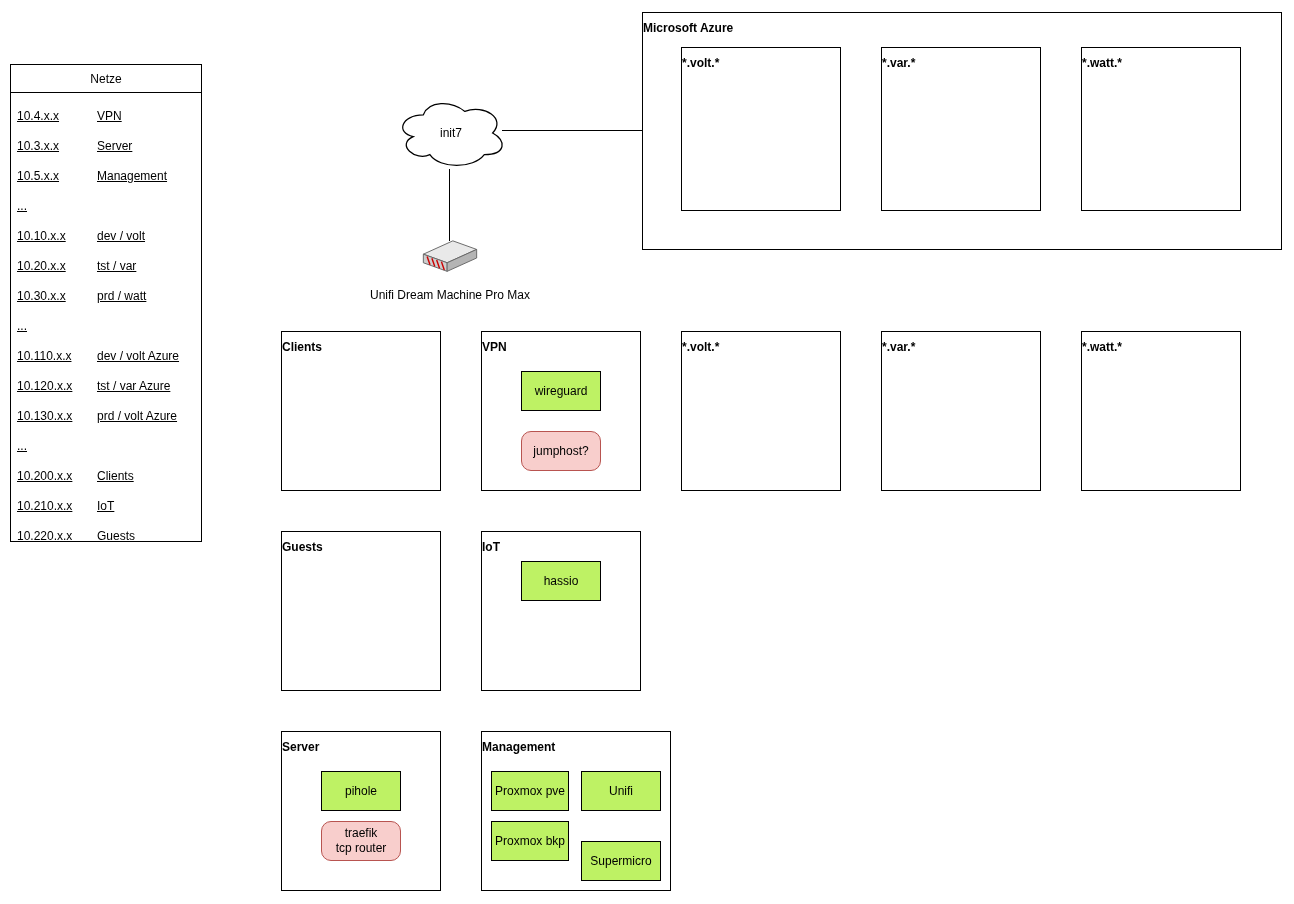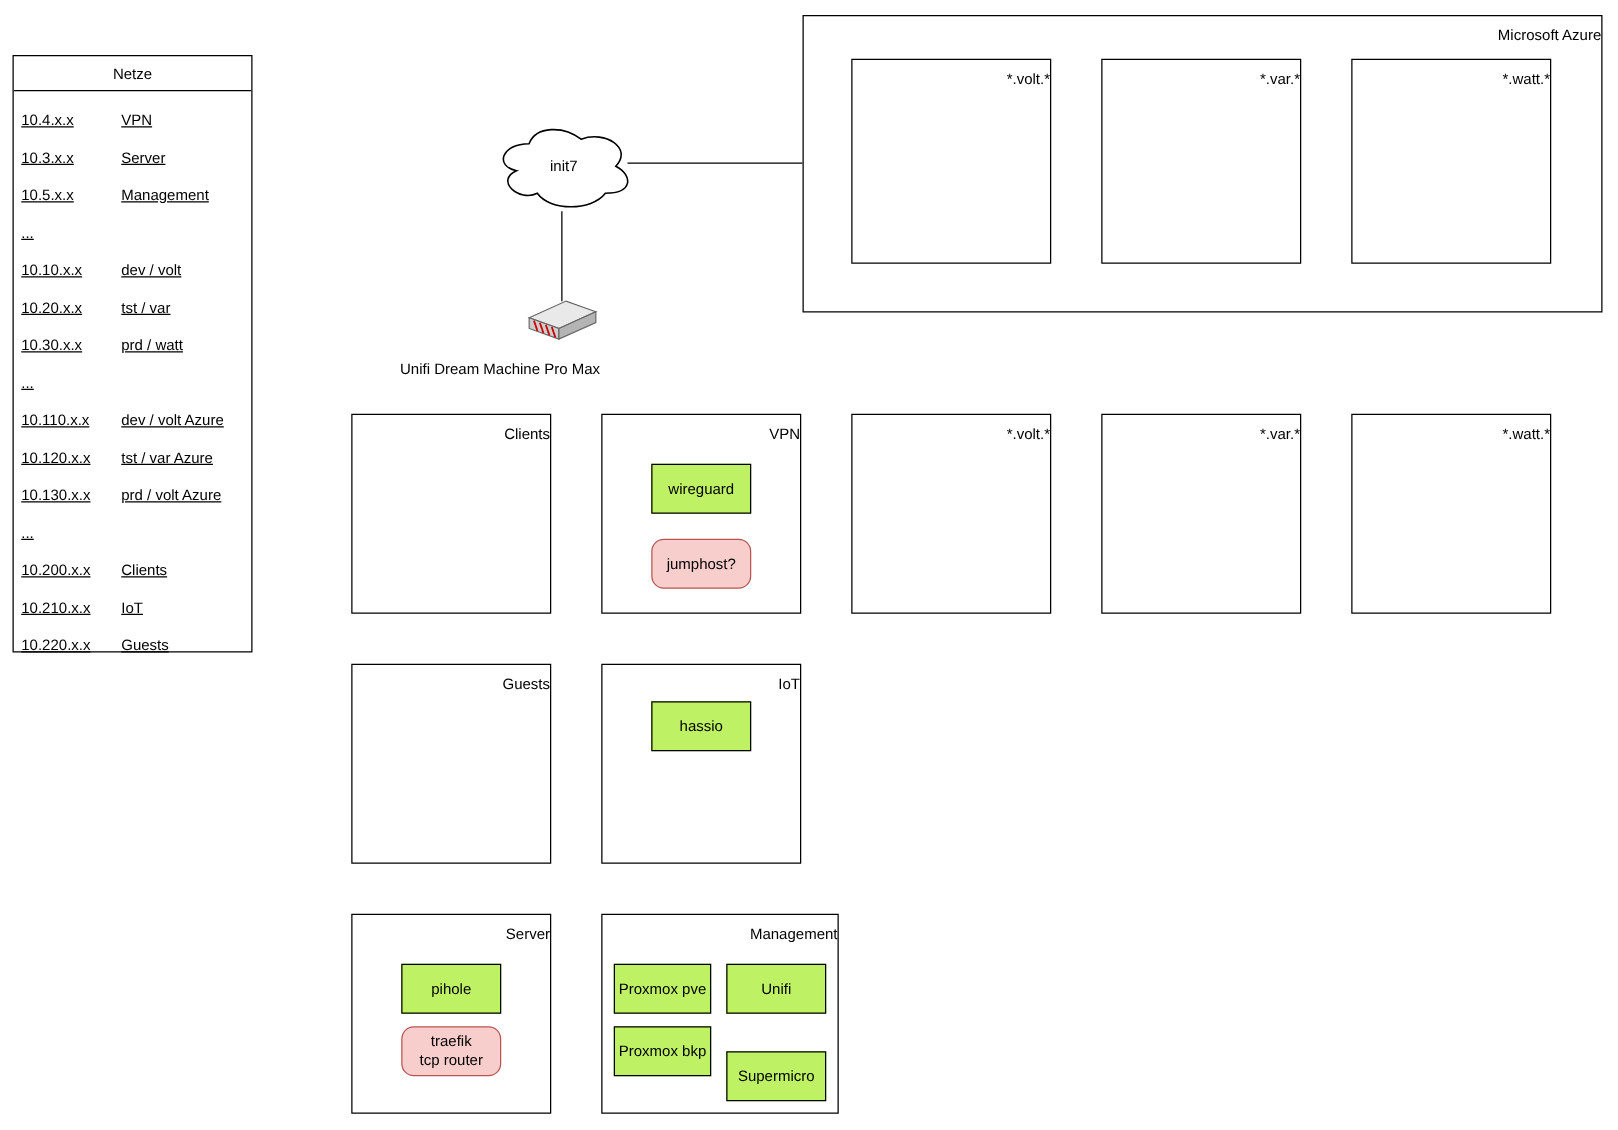--- a/index.html
+++ b/index.html
@@ -13,21 +13,21 @@
     position: relative;
     width: 1294px;
     height: 904px;
     background: #ffffff;
     overflow: hidden;
   }
 
   
   .netze {
     position: absolute;
-    left: 10px; top: 44px;
+    left: 10px; top: 64px;
     width: 192px; height: 478px;
     border: 1px solid #000;
     background: #fff;
   }
   .netze-title {
     height: 28px; line-height: 28px;
     text-align: center;
     border-bottom: 1px solid #000;
   }
   .netze-row {
@@ -39,22 +39,23 @@
   }
   .netze-row .ip { width: 80px; flex: 0 0 80px; }
 
   
   .box {
     position: absolute;
     border: 1px solid #000;
     background: #fff;
   }
   .box-title {
-    text-align: right;
+    text-align: left;
     padding-top: 8px;
+    font-weight: bold;
   }
 
   
   .node {
     position: absolute;
     border: 1px solid #000;
     background: #bef264;
     display: flex;
     align-items: center;
     justify-content: center;
@@ -65,20 +66,21 @@
   .node.pink {
     background: #f8cecc;
     border-color: #b85450;
     border-radius: 10px;
   }
 
   
   .line { position: absolute; background: #000; }
   .free-label {
     position: absolute;
+    text-align: center;
   }
 
   
   .cloud {
     position: absolute;
     left: 394px; top: 96px;
     width: 114px; height: 74px;
   }
   .cloud svg { position: absolute; left: 0; top: 0; }
   .cloud-label {

